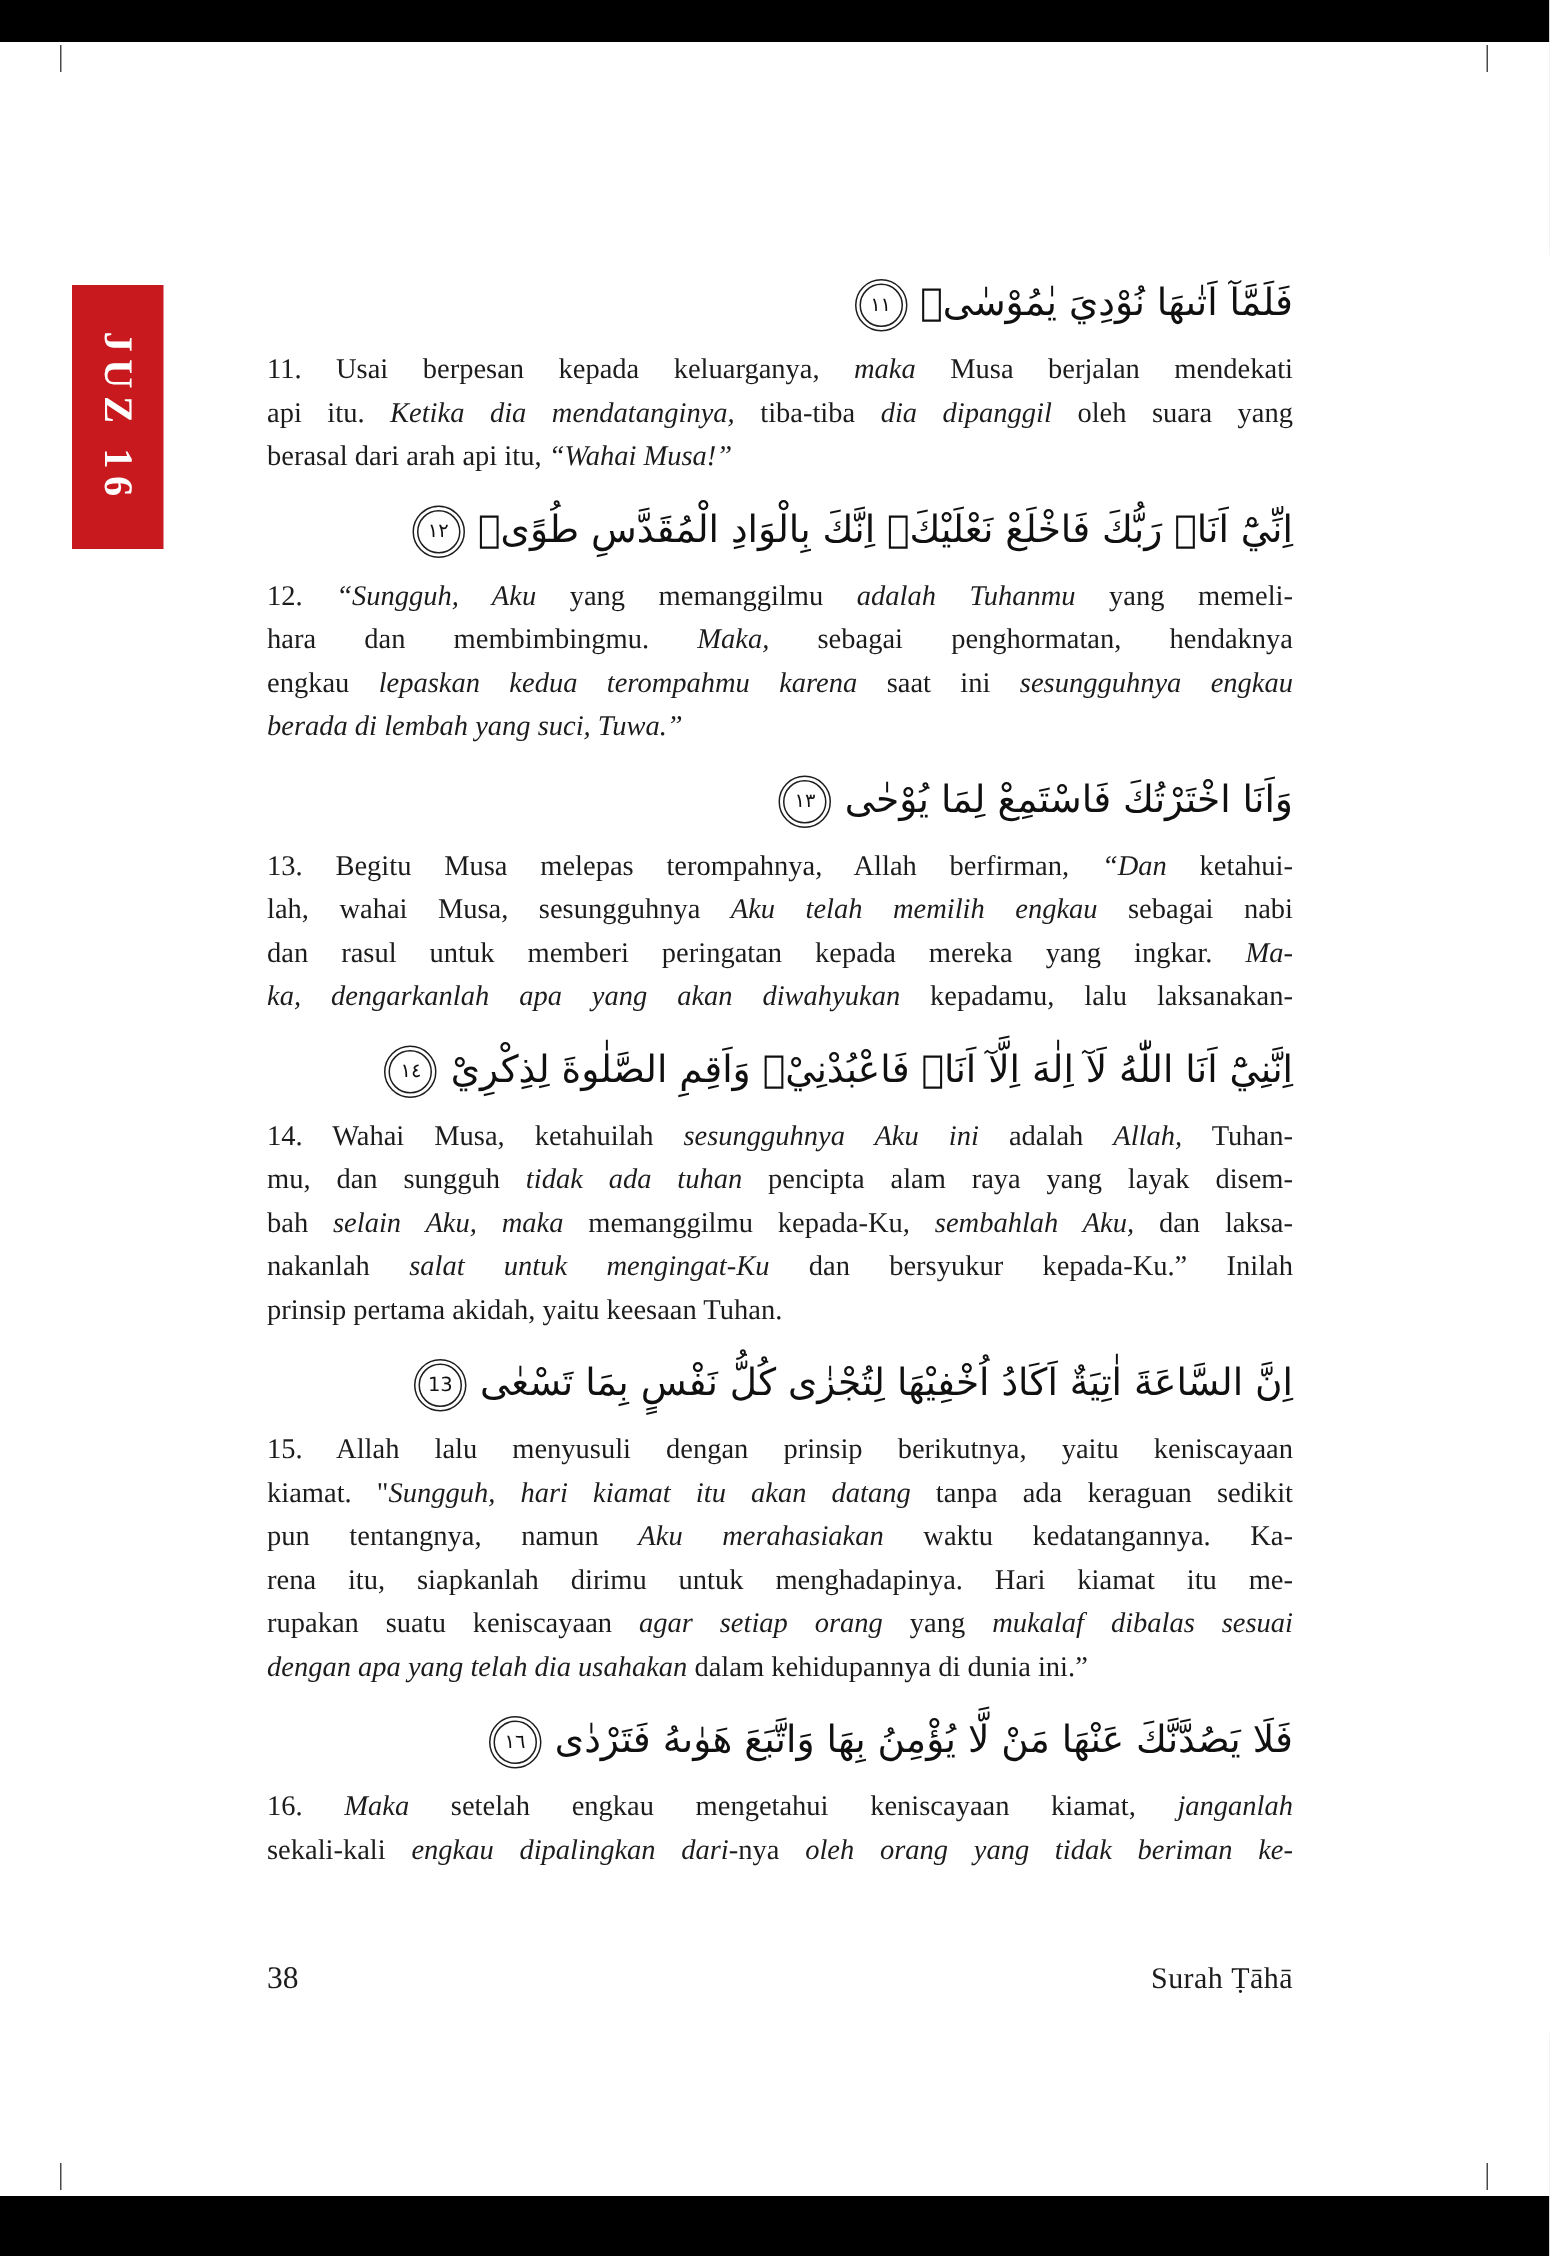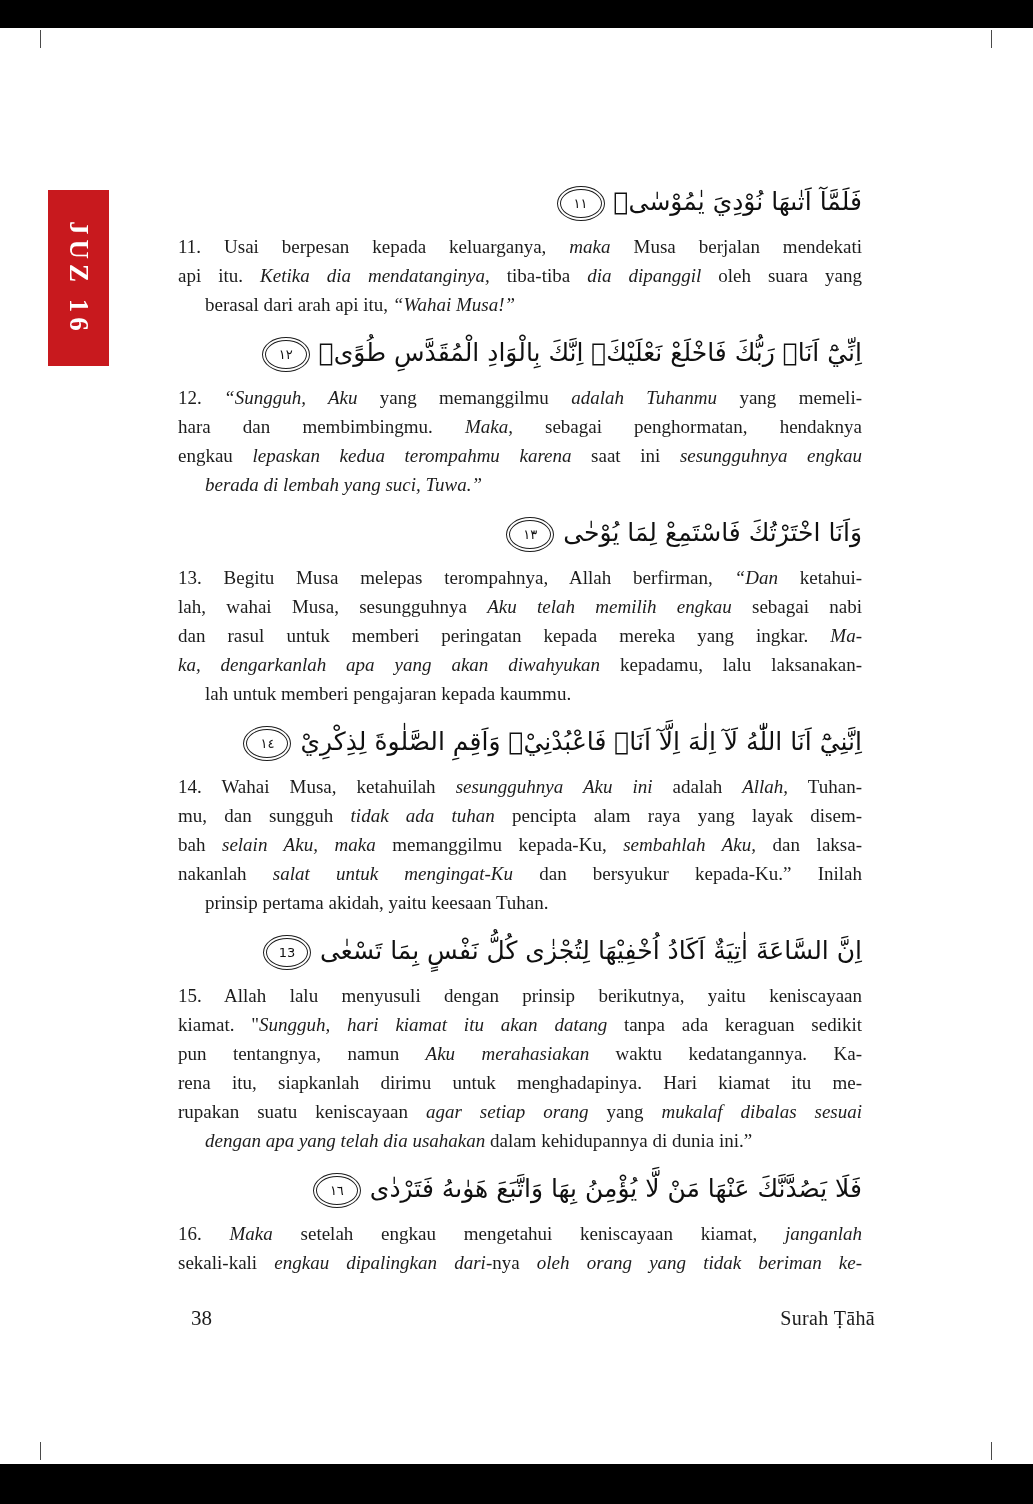--- a/index.html
+++ b/index.html
@@ -29,33 +29,33 @@
   .content { position:absolute; left:178px; top:168px; width:684px; }
 
   .arabic {
     direction:rtl; text-align:right;
     font-family:"DejaVu Sans", sans-serif;
     font-size:25px; line-height:44px; color:#101010;
     margin:12px 0 8px;
   }
   .ayah-marker {
     display:inline-flex; align-items:center; justify-content:center;
-    width:42px; height:29px; border:1.5px solid #1d1d1d; border-radius:50%;
+    width:29px; height:29px; border:1.5px solid #1d1d1d; border-radius:50%;
     outline:1px solid #1d1d1d; outline-offset:2px;
     margin:0 12px; vertical-align:middle; box-sizing:border-box;
   }
   .ayah-num { font-size:13px; line-height:1; font-family:"DejaVu Sans", sans-serif; }
 
   .para { font-size:19px; line-height:29px; margin:4px 0 12px; }
   .tline { text-align:justify; text-align-last:justify; }
-  .tline.last { text-align-last:left;margin-left:27px; }
+  .tline.last { text-align-last:left; }
   .tline i { font-style:italic; }
 
   .footer {
-    position:absolute; left:191px; width:684px; top:1306px;
+    position:absolute; left:178px; width:684px; top:1306px;
     display:flex; justify-content:space-between; align-items:baseline;
   }
   .page-number { font-size:21px; }
   .surah-title { font-size:20px; letter-spacing:0.3px; }
 </style>
 </head>
 <body>
 
 <div class="page">
 
@@ -103,21 +103,20 @@
     <div class="arabic" dir="rtl">
       <span class="ar-text">وَاَنَا اخْتَرْتُكَ فَاسْتَمِعْ لِمَا يُوْحٰى</span><span class="ayah-marker">
             <span class="ayah-num">١٣</span>
           </span>
     </div>
     <div class="para">
           <div class="tline"><span>13.  Begitu Musa melepas terompahnya, Allah berfirman, </span><i>“Dan</i><span> ketahui-</span></div>
           <div class="tline"><span>lah, wahai Musa, sesungguhnya </span><i>Aku telah memilih engkau</i><span> sebagai nabi</span></div>
           <div class="tline"><span>dan rasul untuk memberi peringatan kepada mereka yang ingkar. </span><i>Ma-</i></div>
           <div class="tline"><i>ka, dengarkanlah apa yang akan diwahyukan</i><span> kepadamu, lalu laksanakan-</span></div>
-          <div class="tline last"><span>lah untuk memberi pengajaran kepada kaummu.</span></div>
         </div>
   </section>
 
   <section class="verse">
     <div class="arabic" dir="rtl">
       <span class="ar-text">اِنَّنِيْٓ اَنَا اللّٰهُ لَآ اِلٰهَ اِلَّآ اَنَا۠ فَاعْبُدْنِيْۙ وَاَقِمِ الصَّلٰوةَ لِذِكْرِيْ</span><span class="ayah-marker">
             <span class="ayah-num">١٤</span>
           </span>
     </div>
     <div class="para">

